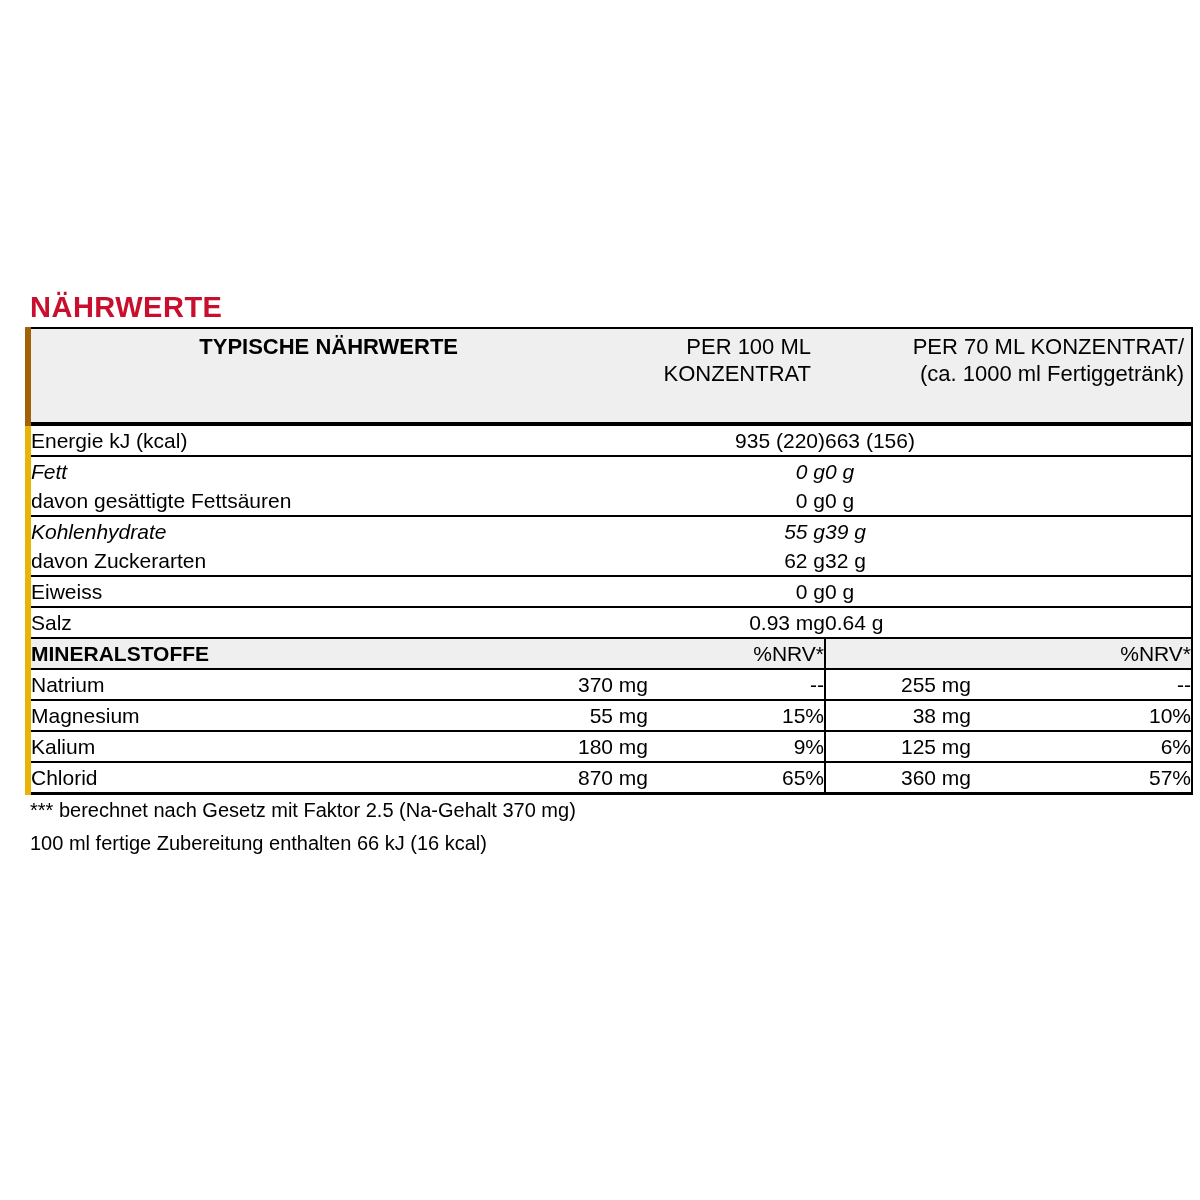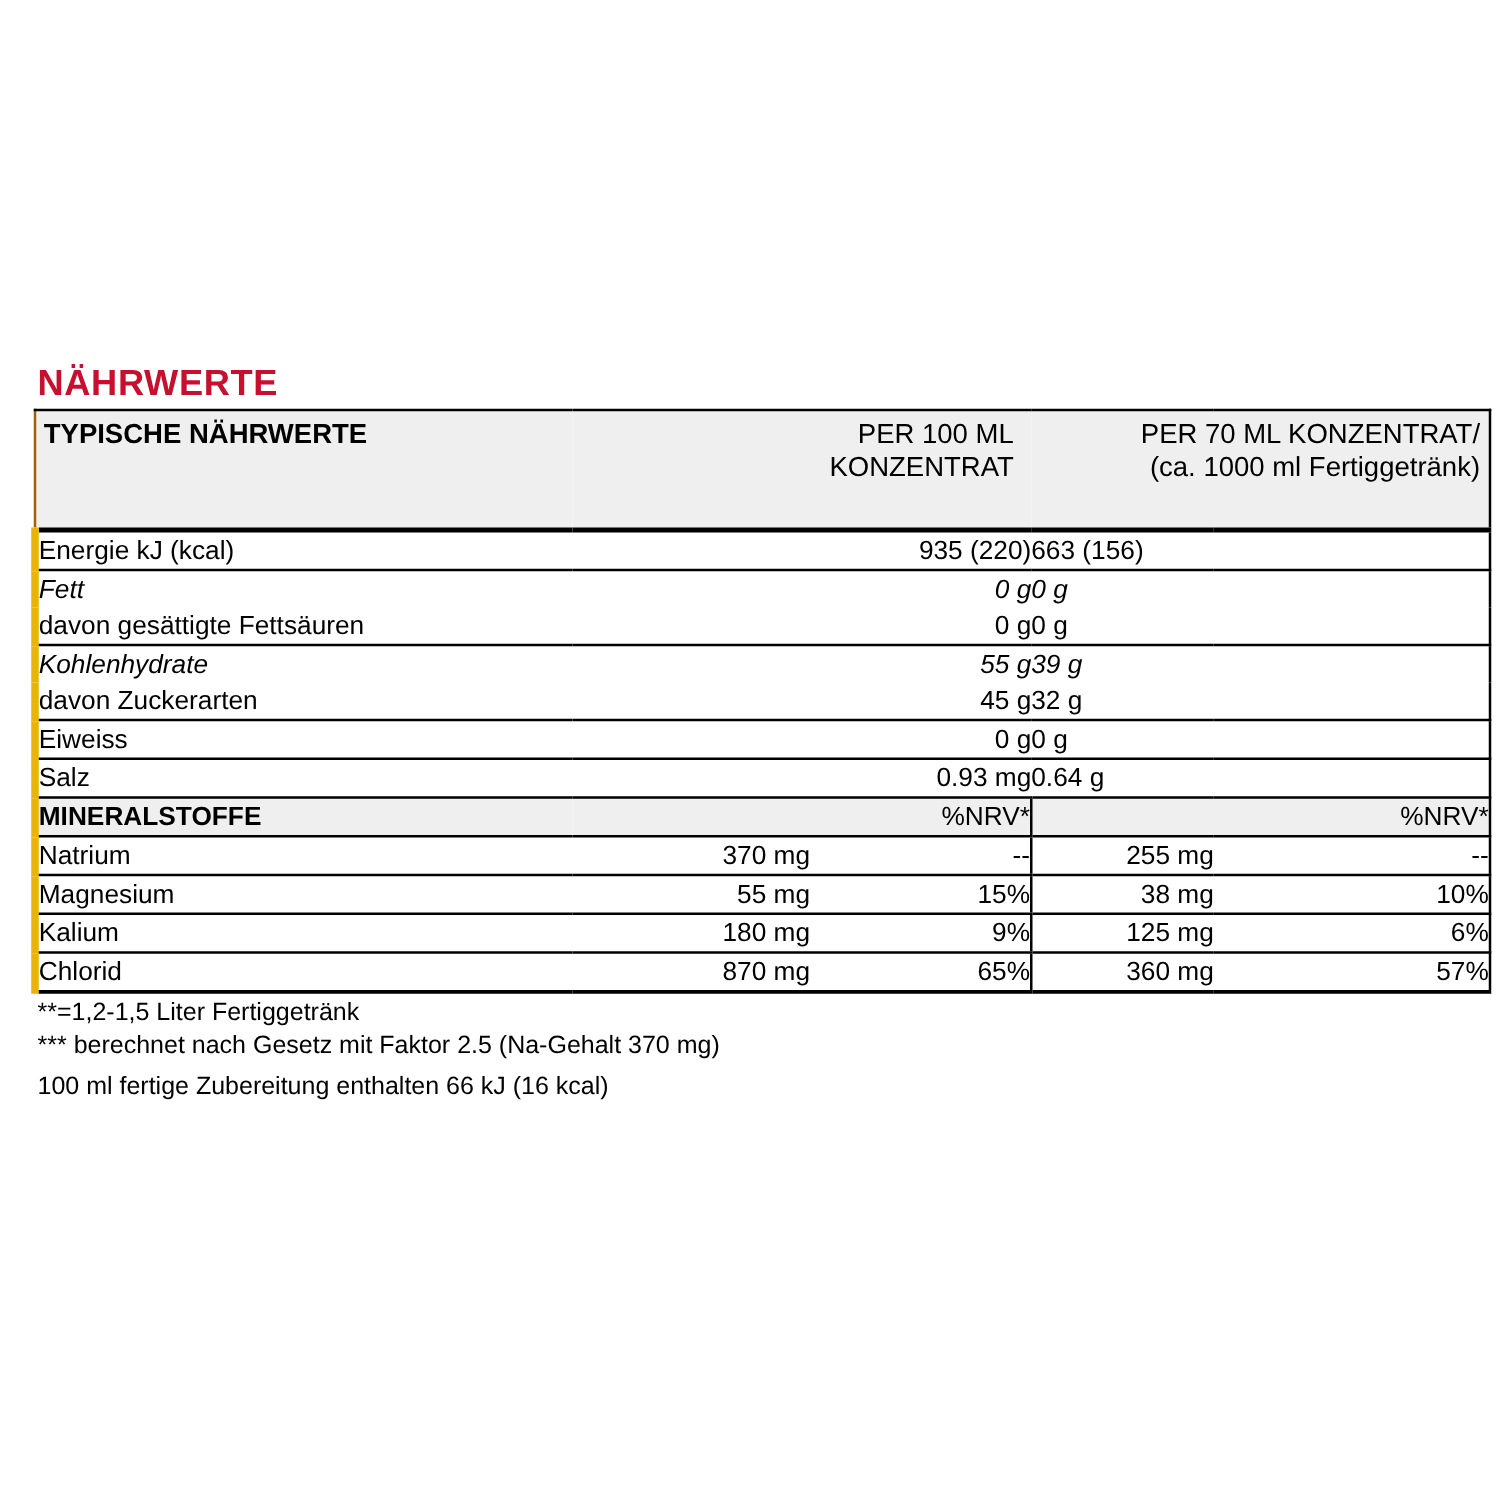--- a/index.html
+++ b/index.html
@@ -42,23 +42,23 @@
     border-bottom: 4px solid #000;
     height: 89px;
     vertical-align: top;
     padding-top: 4px;
     font-size: 22px;
     font-weight: normal;
     line-height: 27px;
   }
   tr.head th.c1 {
     font-weight: bold;
-    text-align: left;
+    text-align: right;
     padding-left: 6px;
-    border-left: 2px solid #a16207;
+    border-left: 6px solid #a16207;
   }
   tr.head th.ca { text-align: right; padding-right: 14px; }
   tr.head th.cb { text-align: right; padding-right: 7px; border-right: 2px solid #000; }
 
   
   tbody td {
     height: 29px;
     vertical-align: middle;
     border-bottom: 2px solid #000;
     line-height: 22px;
@@ -131,21 +131,21 @@
         <td class="va" colspan="2">0 g</td>
         <td class="vb" colspan="2">0 g</td>
       </tr>
       <tr class="no-bb">
         <td class="lbl">Kohlenhydrate</td>
         <td class="va" colspan="2">55 g</td>
         <td class="vb" colspan="2">39 g</td>
       </tr>
       <tr>
         <td class="lbl ind2">davon Zuckerarten</td>
-        <td class="va" colspan="2">45 g</td>
+        <td class="va" colspan="2">62 g</td>
         <td class="vb" colspan="2">32 g</td>
       </tr>
       <tr>
         <td class="lbl">Eiweiss</td>
         <td class="va" colspan="2">0 g</td>
         <td class="vb" colspan="2">0 g</td>
       </tr>
       <tr>
         <td class="lbl">Salz</td>
         <td class="va" colspan="2">0.93 mg</td>
@@ -183,18 +183,17 @@
         <td class="lbl">Chlorid</td>
         <td class="amt">870 mg</td>
         <td class="nrv">65%</td>
         <td class="amt div">360 mg</td>
         <td class="nrvb">57%</td>
       </tr>
     </tbody>
   </table>
 
   <div class="footnotes">
-    <div>**=1,2-1,5 Liter Fertiggetränk</div>
     <div>*** berechnet nach Gesetz mit Faktor 2.5 (Na-Gehalt 370 mg)</div>
     <div class="note">100 ml fertige Zubereitung enthalten 66 kJ (16 kcal)</div>
   </div>
 
 </div>
 
 </body></html>

